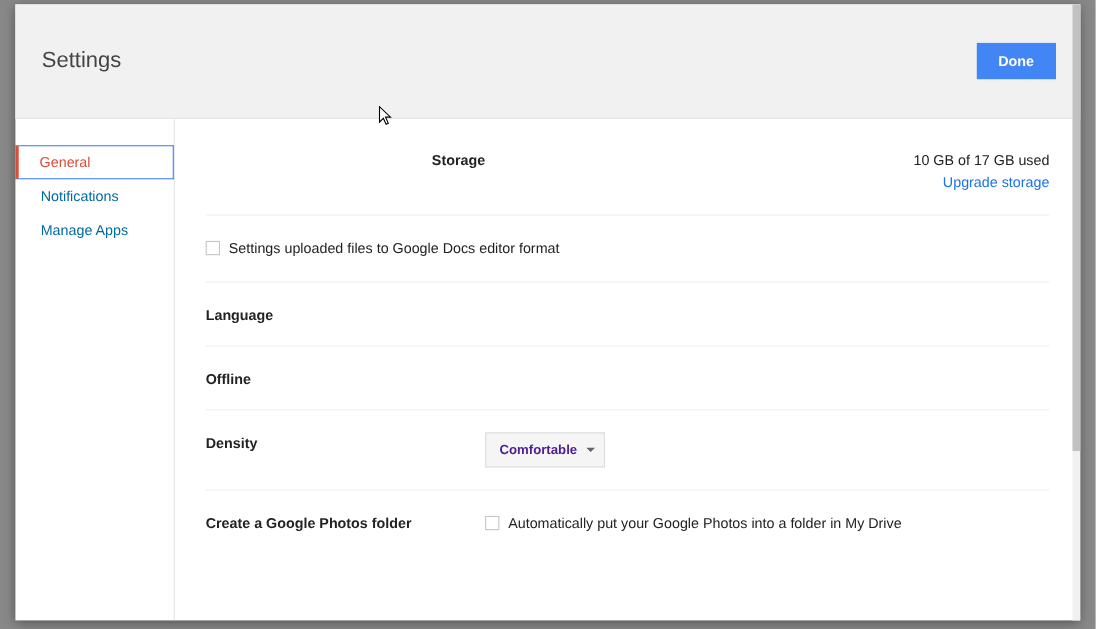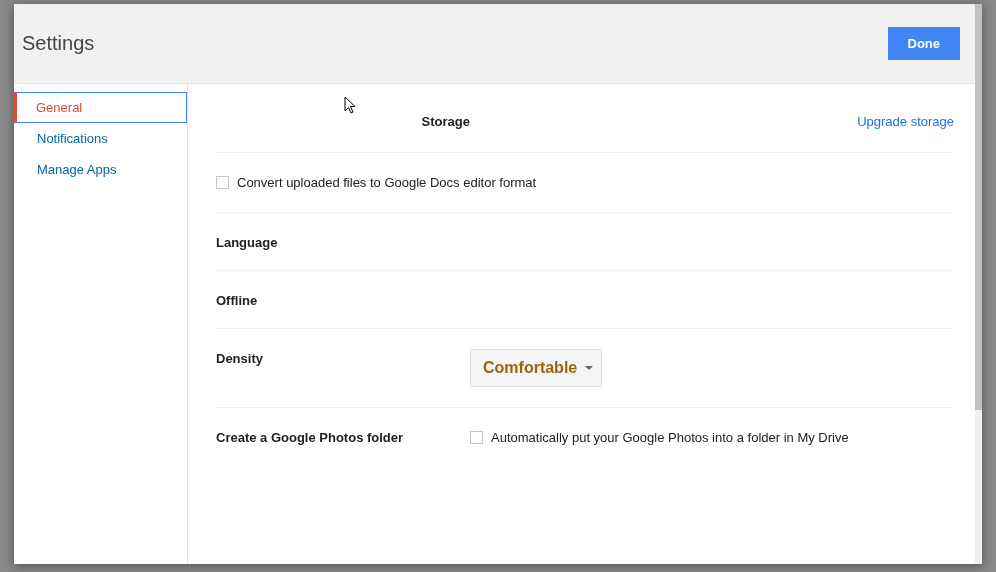--- a/index.html
+++ b/index.html
@@ -28,27 +28,27 @@
     background:#f1f1f1;
   }
   .scrollbar-thumb {
     position:absolute;
     right:0; top:0;
     width:7px; height:406px;
     background:#c1c1c1;
     border-radius:0;
   }
   .header {
-    height:80px;
+    height:104px;
     background:#f1f1f1;
     border-bottom:1px solid #e5e5e5;
     display:flex;
     align-items:center;
     justify-content:space-between;
-    padding:0 22px 0 8px;
+    padding:0 22px 0 24px;
   }
   .title {
     font-size:20px;
     font-weight:400;
     color:#444;
   }
   .done-btn {
     background:#4285f4;
     color:#fff;
     border:none;
@@ -56,23 +56,23 @@
     font-weight:700;
     padding:9px 20px;
     cursor:pointer;
   }
   .body {
     flex:1;
     display:flex;
     overflow:hidden;
   }
   .sidebar {
-    width:174px;
+    width:145px;
     border-right:1px solid #e5e5e5;
-    padding-top:8px;
+    padding-top:24px;
   }
   .nav-item {
     display:block;
     padding:7px 10px 7px 22px;
     font-size:13px;
     color:#0369a1;
     cursor:pointer;
     border:1px solid transparent;
   }
   .nav-item.active {
@@ -134,23 +134,23 @@
     border-bottom:2px solid #555;
     transform:rotate(-45deg);
     margin-top:-3px;
   }
   .select {
     display:inline-flex;
     align-items:center;
     background:#f5f5f5;
     border:1px solid #dcdcdc;
     padding:6px 8px 6px 12px;
-    font-size:16px;
+    font-size:12px;
     font-weight:700;
-    color:#a16207;
+    color:#4c1d95;
     cursor:pointer;
     gap:8px;
   }
   .select .arrow {
     width:0; height:0;
     border-left:4px solid transparent;
     border-right:4px solid transparent;
     border-top:4px solid #666;
   }
   .cursor {
@@ -171,29 +171,30 @@
     <div class="sidebar">
       <div class="nav-item active">General</div>
       <div class="nav-item">Notifications</div>
       <div class="nav-item">Manage Apps</div>
     </div>
     <div class="content">
 
       <div class="row">
         <div class="label-col">Storage</div>
         <div class="value-col">
+          <div>10 GB of 17 GB used</div>
           <span class="link">Upgrade storage</span>
         </div>
       </div>
 
       <div class="row">
         <div class="value-col">
           <div class="checkbox-row">
             <div class="chk"></div>
-            <div>Convert uploaded files to Google Docs editor format</div>
+            <div>Settings uploaded files to Google Docs editor format</div>
           </div>
         </div>
       </div>
 
       <div class="row">
         <div class="label-col">Language</div>
       </div>
 
       <div class="row">
         <div class="label-col">Offline</div>

